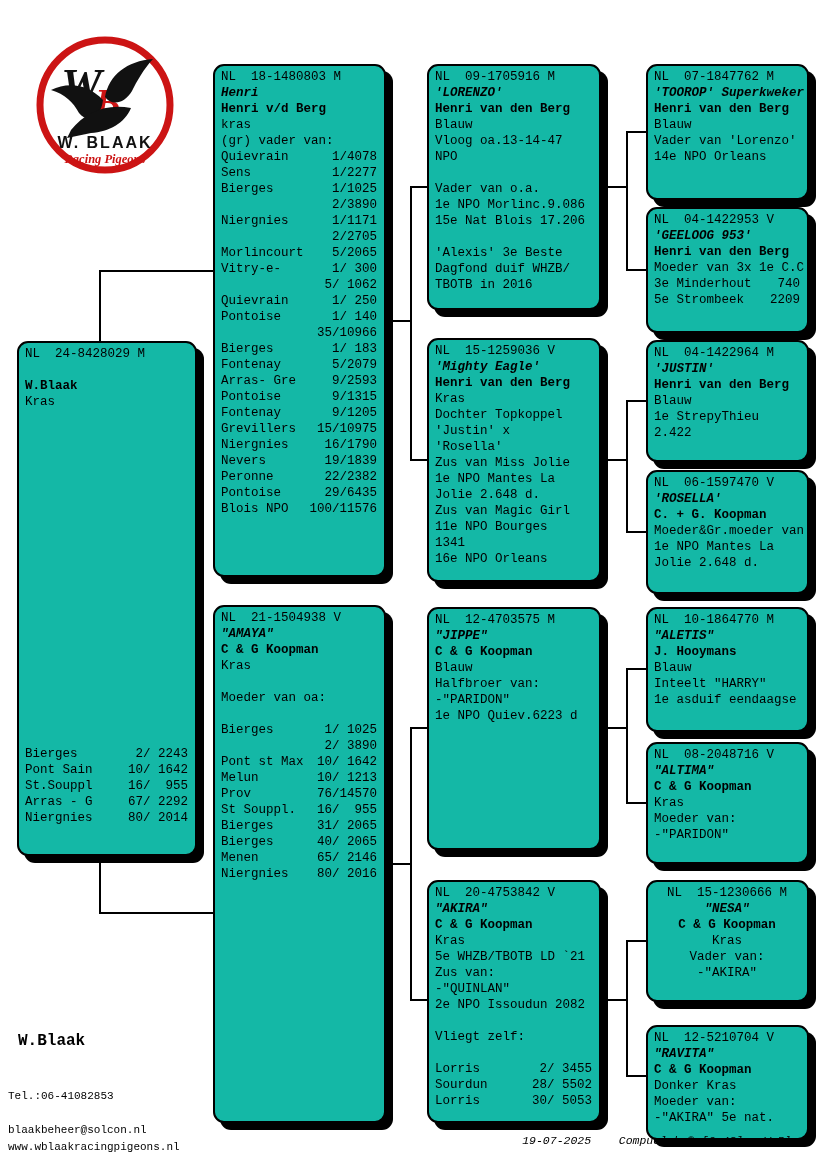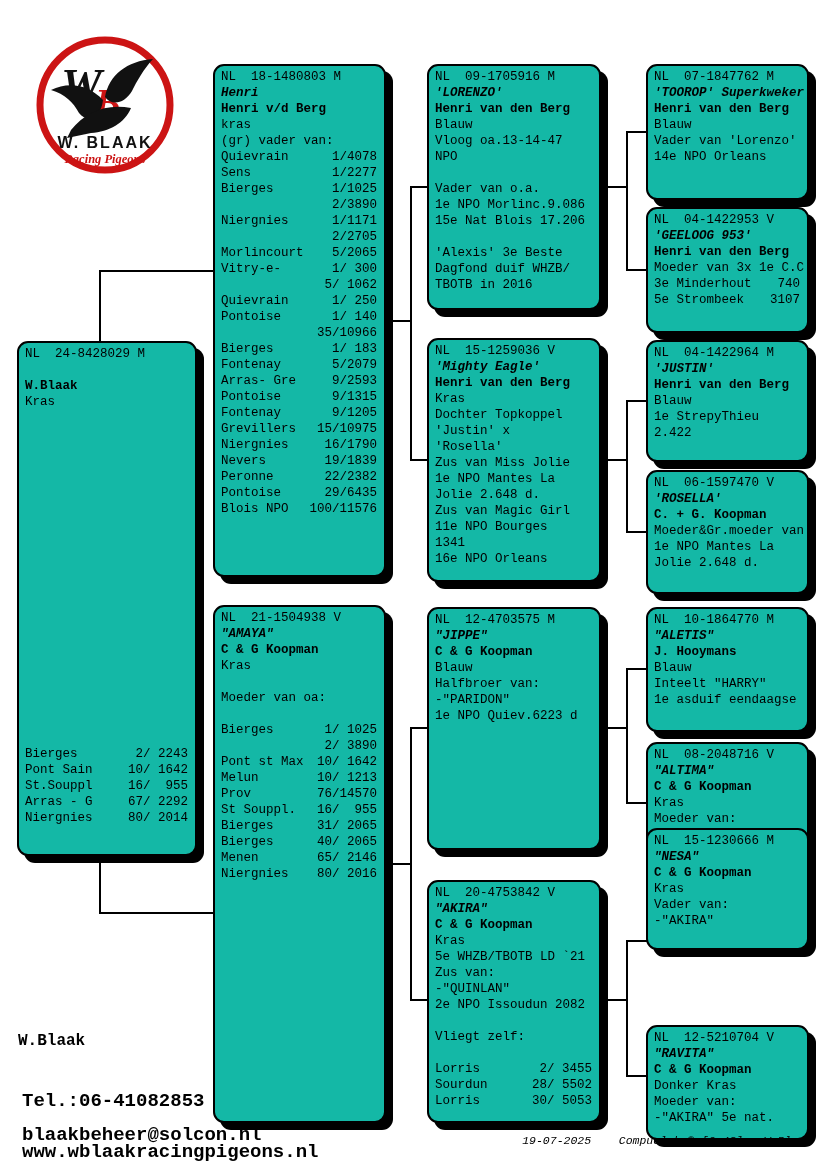--- a/index.html
+++ b/index.html
@@ -11,21 +11,21 @@
         border-radius:11px;box-shadow:7px 7px 0 #000;padding:3px 7px 3px 6px;
         font-size:12.5px;line-height:16px;}
   .ln{white-space:pre;min-height:16px;}
   .race{display:flex;justify-content:space-between;}
   .s-name{font-weight:bold;font-style:italic;}
   .s-owner{font-weight:bold;}
   .lines2{position:absolute;left:6px;right:7px;}
   .hline{position:absolute;height:2px;background:#000;}
   .vline{position:absolute;width:2px;background:#000;}
   .ft-owner{position:absolute;left:18px;top:1032px;font-size:16px;font-weight:bold;white-space:pre;}
-  .ft-line{position:absolute;left:22px;font-size:19px;white-space:pre;font-weight:bold;}
+  .ft-line{position:absolute;left:8px;font-size:11px;white-space:pre;}
   .ft-print{position:absolute;right:4px;top:1134px;font-size:11.5px;font-style:italic;white-space:pre;}
   svg text{user-select:none;}
 </style>
 </head>
 <body>
 
 <div id="page">
 
 
   <svg style="position:absolute;left:33px;top:33px;" width="144" height="144" viewBox="0 0 144 144">
@@ -169,21 +169,21 @@
       <div class="ln">Blauw</div>
       <div class="ln">Vader van 'Lorenzo'</div>
       <div class="ln">14e NPO Orleans</div>
     </div>
   <div class="pbox" style="left:646px;top:207px;width:163px;height:126px;">
       <div class="ln">NL  04-1422953 V</div>
       <div class="ln s-name">'GEELOOG 953'</div>
       <div class="ln s-owner">Henri van den Berg</div>
       <div class="ln">Moeder van 3x 1e C.C</div>
       <div class="ln race"><span>3e Minderhout</span><span>740</span></div>
-      <div class="ln race"><span>5e Strombeek</span><span>3107</span></div>
+      <div class="ln race"><span>5e Strombeek</span><span>2209</span></div>
     </div>
   <div class="pbox" style="left:646px;top:340px;width:163px;height:122px;">
       <div class="ln">NL  04-1422964 M</div>
       <div class="ln s-name">'JUSTIN'</div>
       <div class="ln s-owner">Henri van den Berg</div>
       <div class="ln">Blauw</div>
       <div class="ln">1e StrepyThieu</div>
       <div class="ln">2.422</div>
     </div>
   <div class="pbox" style="left:646px;top:470px;width:163px;height:124px;">
@@ -203,21 +203,21 @@
       <div class="ln">1e asduif eendaagse</div>
     </div>
   <div class="pbox" style="left:646px;top:742px;width:163px;height:122px;">
       <div class="ln">NL  08-2048716 V</div>
       <div class="ln s-name">"ALTIMA"</div>
       <div class="ln s-owner">C &amp; G Koopman</div>
       <div class="ln">Kras</div>
       <div class="ln">Moeder van:</div>
       <div class="ln">-"PARIDON"</div>
     </div>
-  <div class="pbox" style="left:646px;top:828px;width:163px;height:122px;">
+  <div class="pbox" style="left:646px;top:880px;width:163px;height:122px;text-align:center;">
       <div class="ln">NL  15-1230666 M</div>
       <div class="ln s-name">"NESA"</div>
       <div class="ln s-owner">C &amp; G Koopman</div>
       <div class="ln">Kras</div>
       <div class="ln">Vader van:</div>
       <div class="ln">-"AKIRA"</div>
     </div>
   <div class="pbox" style="left:646px;top:1017px;width:163px;height:115px;margin-top:8px;">
       <div class="ln">NL  12-5210704 V</div>
       <div class="ln s-name">"RAVITA"</div>

